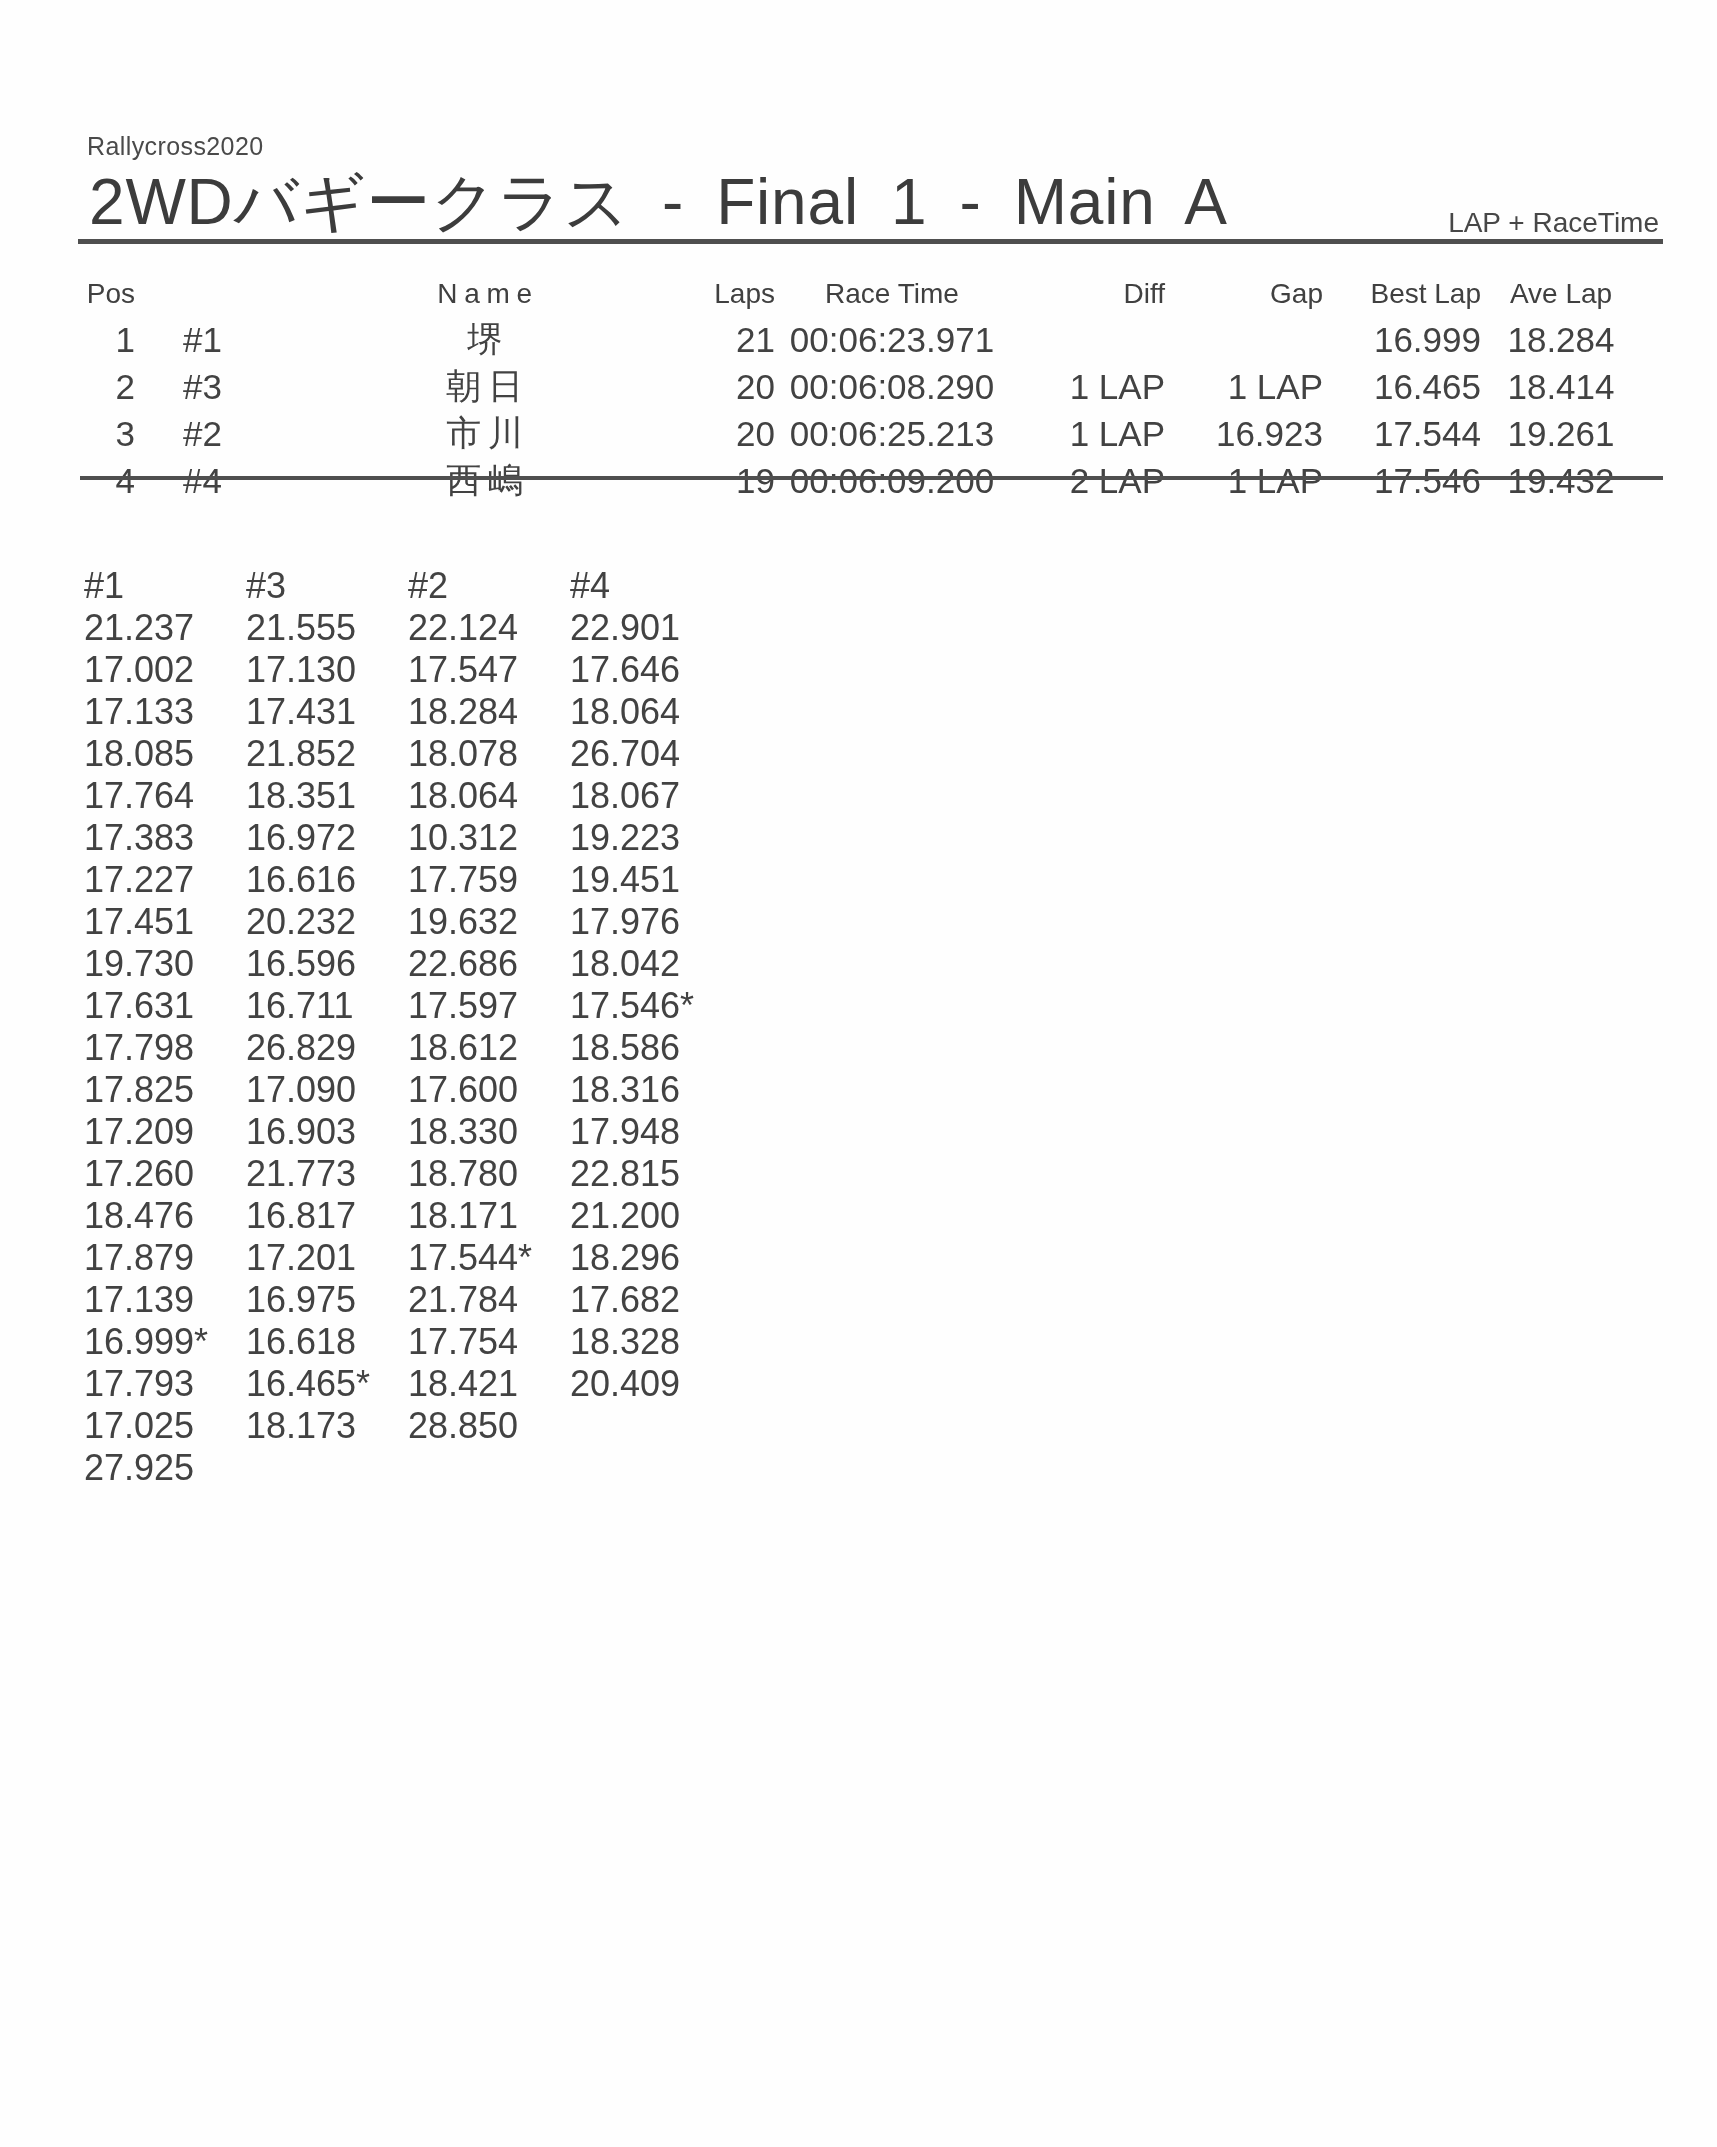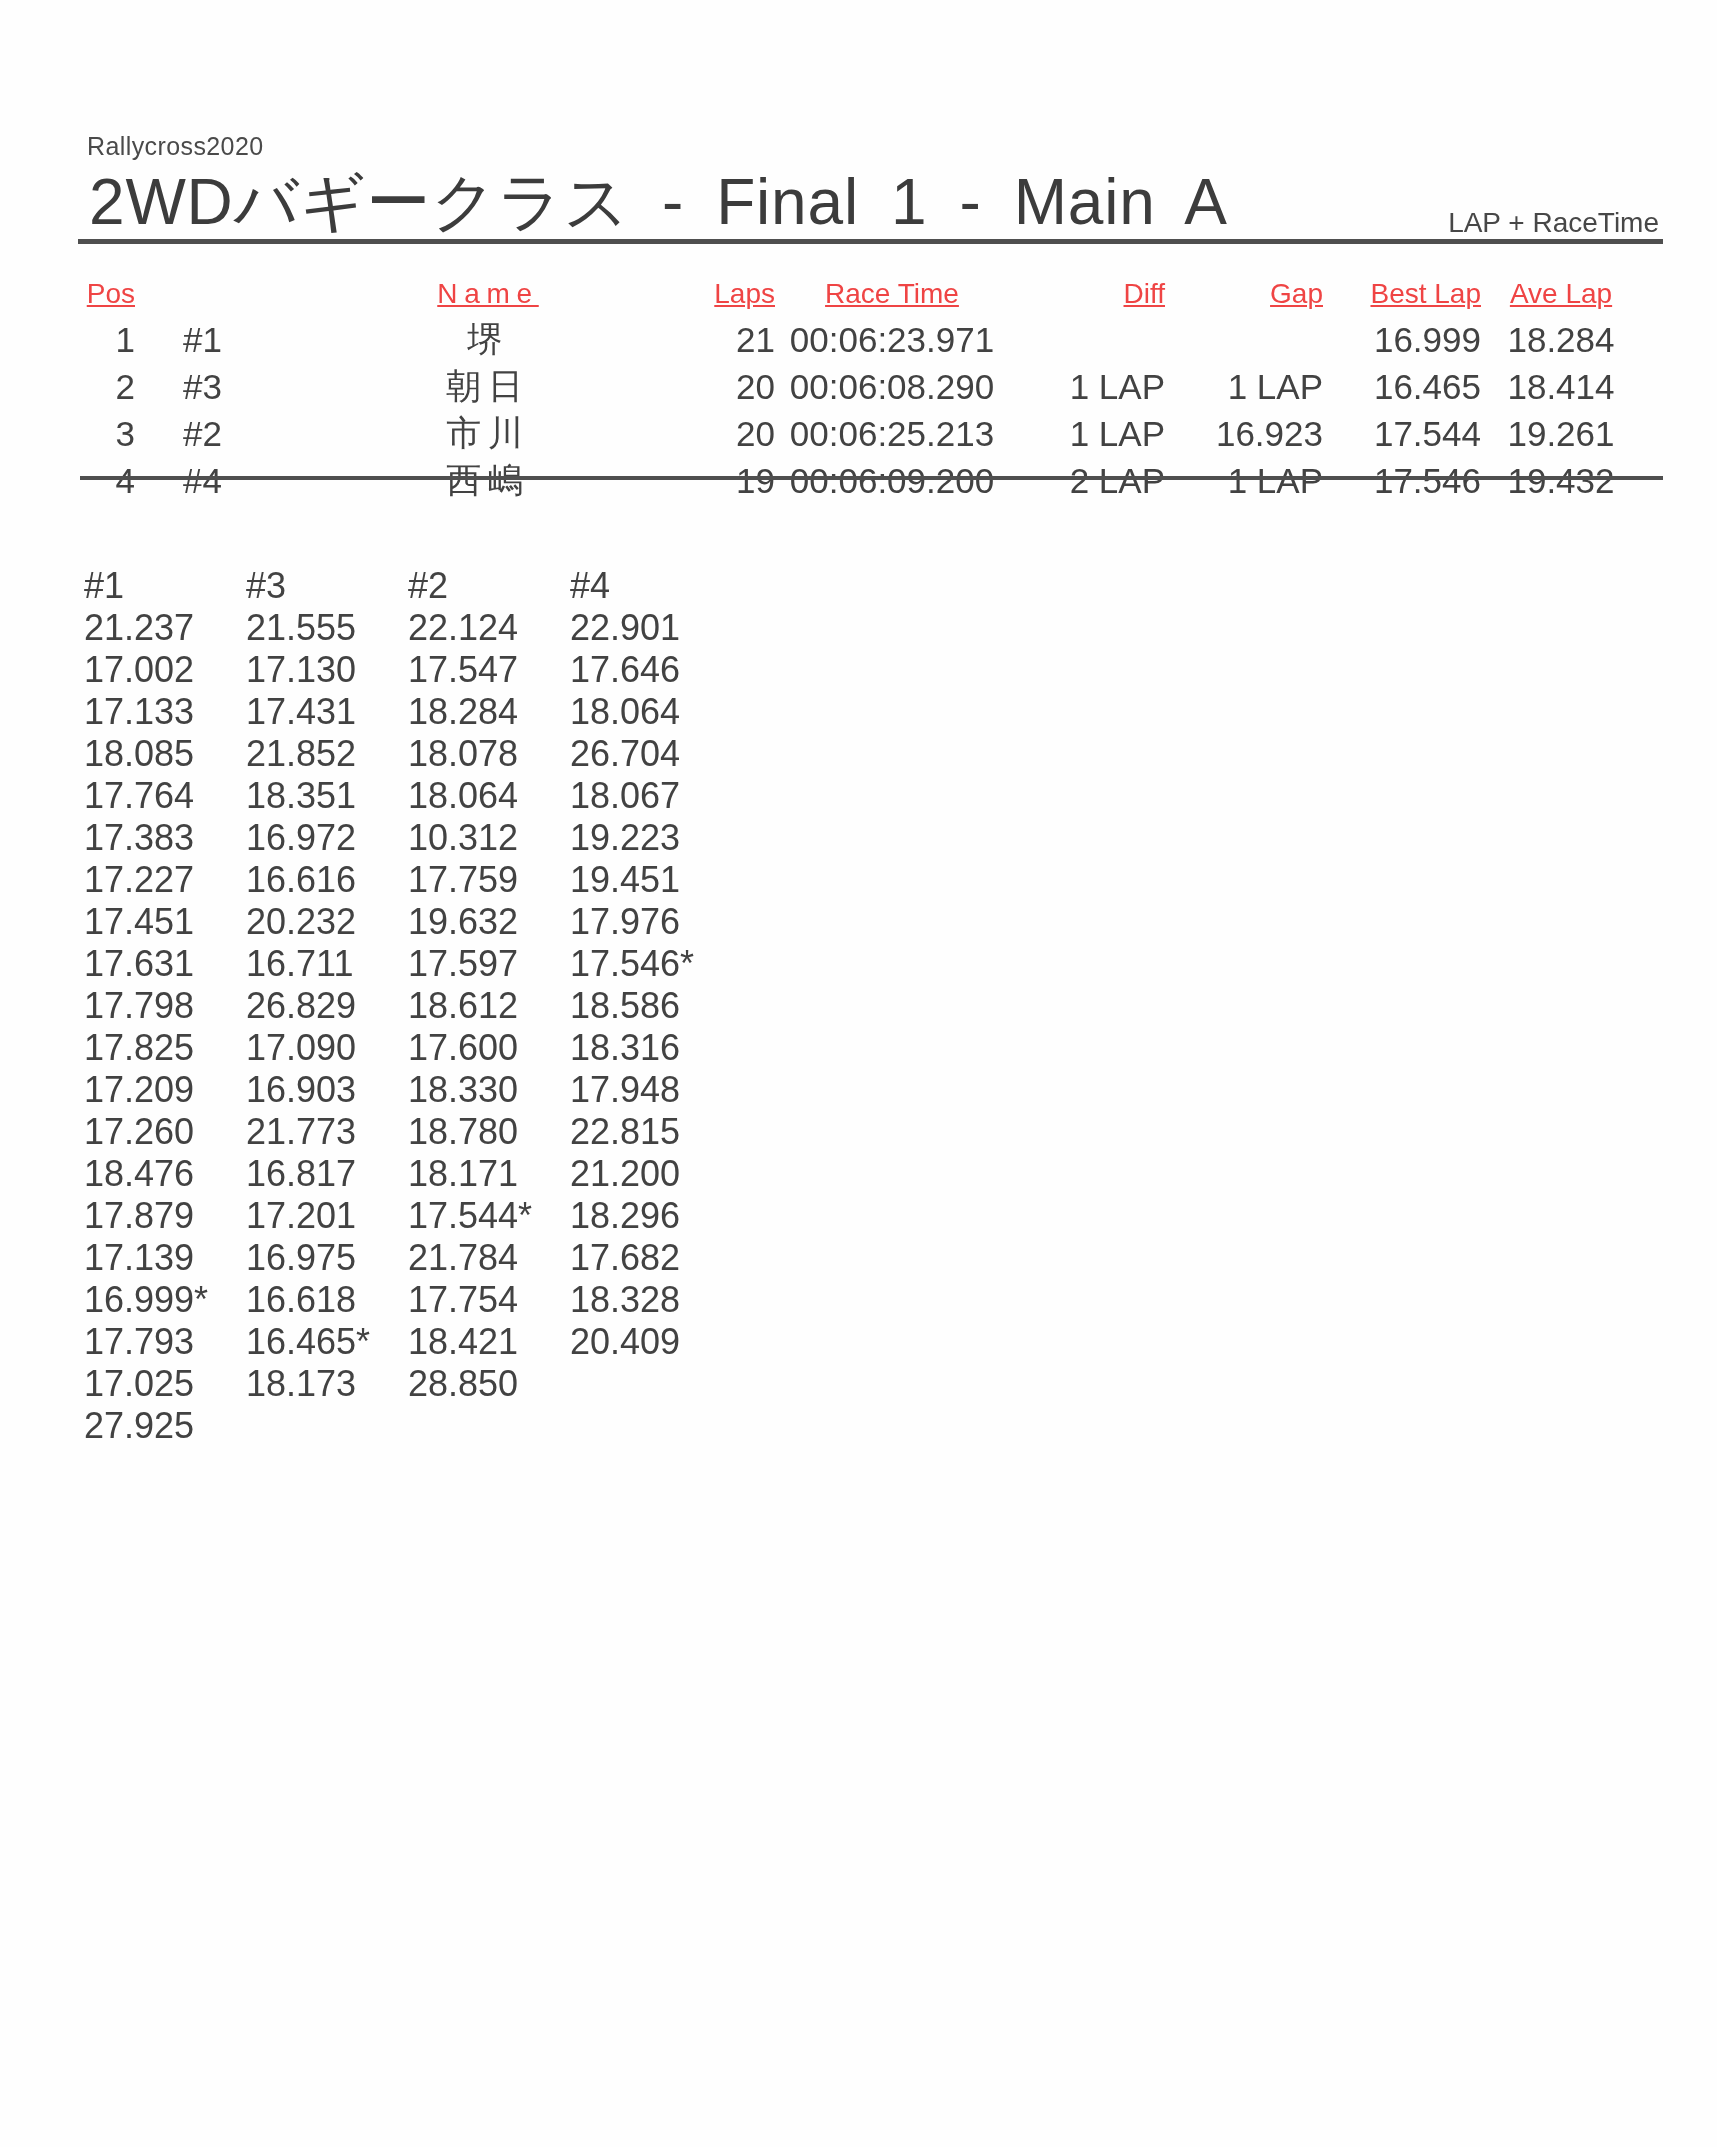--- a/index.html
+++ b/index.html
@@ -32,22 +32,22 @@
   .rule { position: absolute; background: #4f4f4f; }
   .rule-top    { left: 78px; top: 239px; width: 1585px; height: 5px; }
   .rule-bottom { left: 80px; top: 476px; width: 1583px; height: 4.2px; }
 
   
   table.results {
     position: absolute; left: 80px; top: 278px; width: 1559px;
     border-collapse: collapse; table-layout: fixed;
   }
   table.results th {
-    font-weight: normal; font-size: 28px; color: #ef4444;
-    height: 38px; vertical-align: top; padding: 0; text-decoration: underline;
+    font-weight: normal; font-size: 28px; color: #404040;
+    height: 38px; vertical-align: top; padding: 0;
   }
   table.results td {
     font-size: 35px; color: #424242;
     height: 40px; vertical-align: middle; padding: 0;
     white-space: nowrap;
   }
   .col-pos  { width: 55px;  text-align: right; }
   .col-car  { width: 87px; text-align: right; }
   .col-name { width: 491px; text-align: center; padding-left: 41px !important; letter-spacing: 6.7px; }
   .col-laps { width: 62px;  text-align: right; }
@@ -201,20 +201,26 @@
           <td>17.759</td>
           <td>19.451</td>
         </tr>
         <tr>
           <td>17.451</td>
           <td>20.232</td>
           <td>19.632</td>
           <td>17.976</td>
         </tr>
         <tr>
+          <td>19.730</td>
+          <td>16.596</td>
+          <td>22.686</td>
+          <td>18.042</td>
+        </tr>
+        <tr>
           <td>17.631</td>
           <td>16.711</td>
           <td>17.597</td>
           <td>17.546*</td>
         </tr>
         <tr>
           <td>17.798</td>
           <td>26.829</td>
           <td>18.612</td>
           <td>18.586</td>

